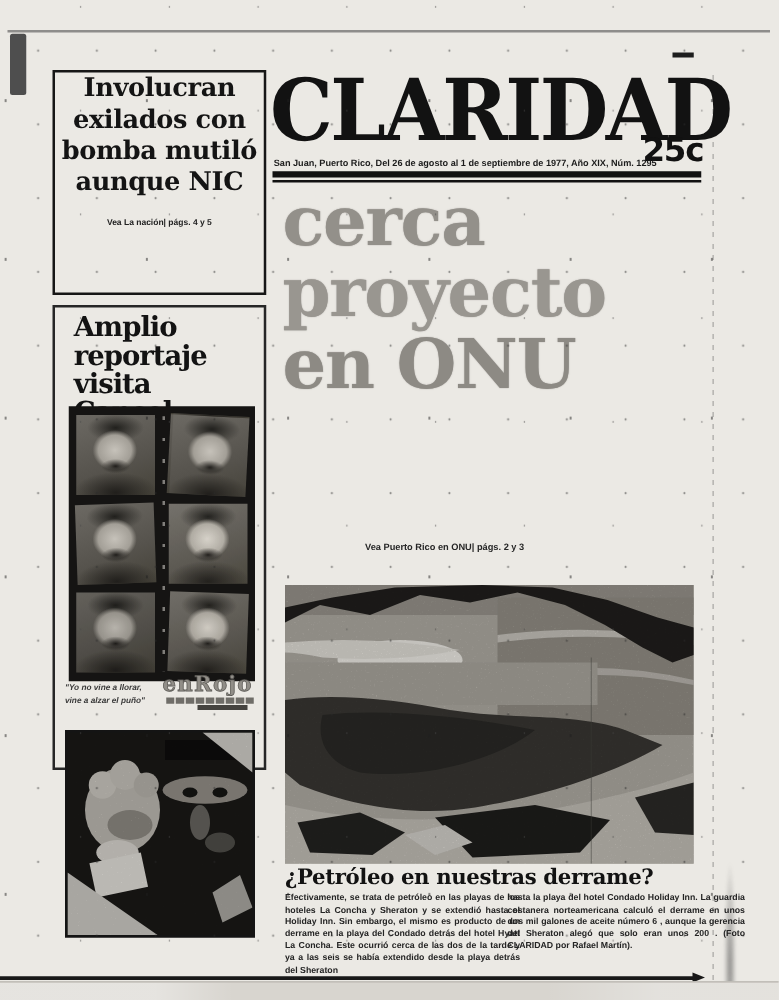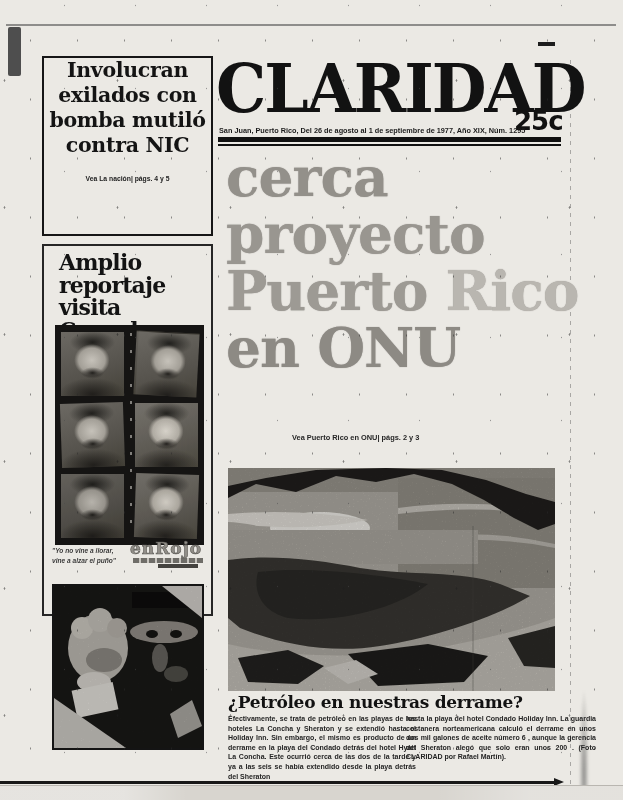--- a/index.html
+++ b/index.html
@@ -161,35 +161,34 @@
 <div class="abs left-blotch"></div>
 <div class="abs tr-dash"></div>
 <div class="abs fold-line"></div>
 <div class="abs smudge"></div>
 
 <div class="abs nic-box">
   <div class="nic-head">
     <div>Involucran</div>
     <div>exilados con</div>
     <div>bomba mutiló</div>
-    <div>contra NIC</div>
+    <div>aunque NIC</div>
   </div>
   <div class="nic-kicker">Vea La nación|  págs. 4  y 5</div>
 </div>
 
 <div class="abs nameplate">CLARIDAD</div>
 <div class="abs price">25c</div>
 <div class="abs dateline">San Juan, Puerto Rico, Del 26 de agosto al 1 de septiembre de 1977, Año XIX, Núm. 1295</div>
 <div class="abs rule-thick"></div>
 <div class="abs rule-thin"></div>
 
 <div class="abs lead">
   <div class="hl2">cerca</div>
   <div class="hl3">proyecto</div>
-  <div><span class="w-puerto">Puerto</span> <span class="w-rico">Rico</span></div>
   <div class="hl5">en ONU</div>
 </div>
 <div class="abs lead-kicker">Vea Puerto Rico en ONU|  págs. 2 y 3</div>
 
 <div class="abs side-box" style="position:absolute;">
   <div class="side-head">
     <div>Amplio</div>
     <div>reportaje visita</div>
     <div>Cancel Miranda</div>
   </div>

